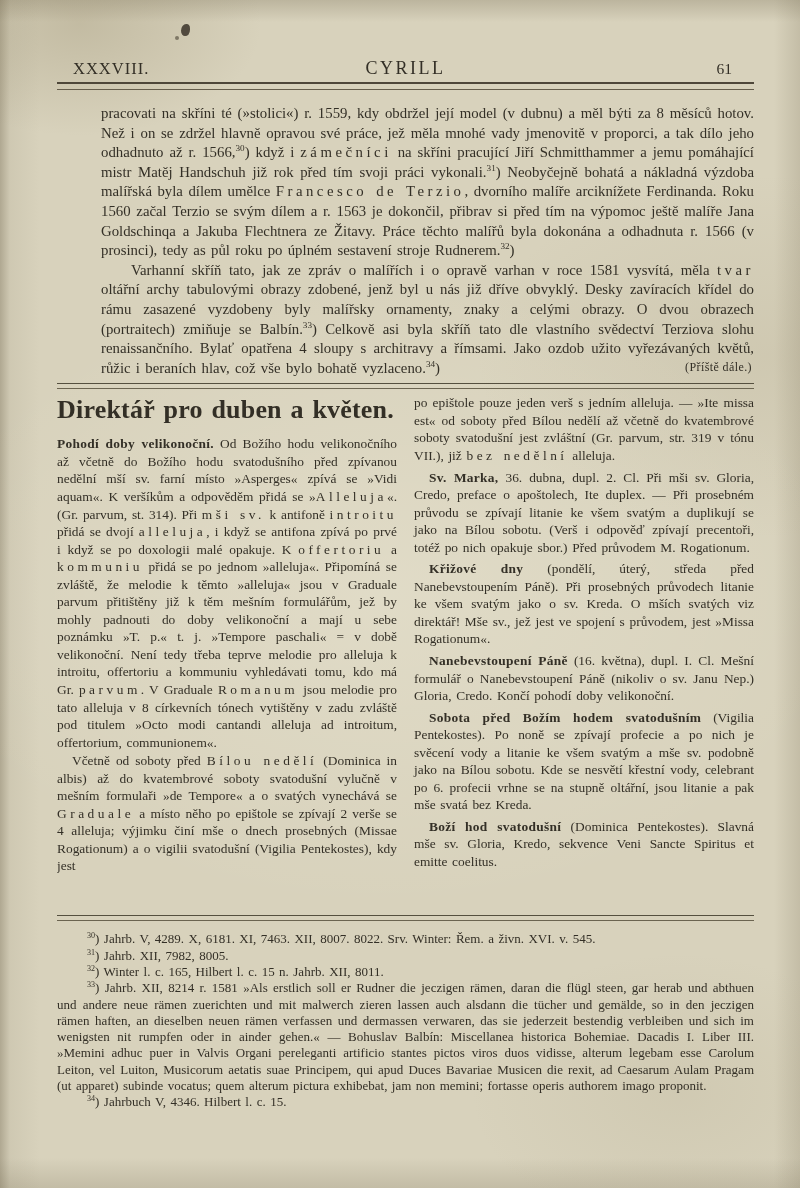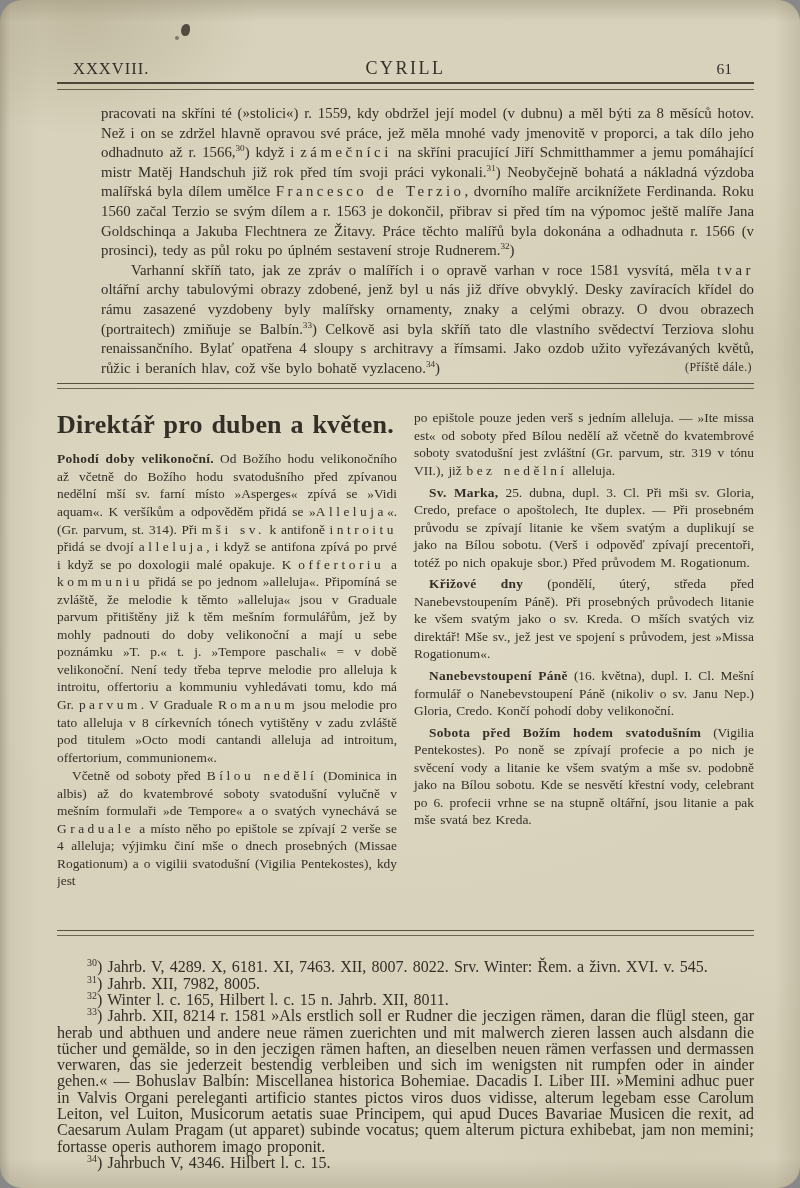--- a/index.html
+++ b/index.html
@@ -13,21 +13,20 @@
     background-color:#d8d2bc;
     background-image:
       radial-gradient(ellipse 260px 160px at 10% 2%, rgba(140,128,96,0.28), transparent 70%),
       radial-gradient(ellipse 420px 260px at 96% 30%, rgba(150,140,110,0.14), transparent 70%),
       radial-gradient(ellipse 620px 420px at 48% 50%, rgba(255,252,238,0.22), transparent 75%),
       radial-gradient(ellipse 300px 200px at 85% 92%, rgba(150,140,108,0.12), transparent 70%),
       linear-gradient(90deg, rgba(100,90,66,0.35), rgba(100,90,66,0.08) 10px, rgba(100,90,66,0) 40px),
       linear-gradient(270deg, rgba(115,105,80,0.20), rgba(115,105,80,0) 26px),
       linear-gradient(180deg, rgba(115,105,80,0.28), rgba(115,105,80,0) 22px),
       linear-gradient(0deg, rgba(120,110,85,0.22), rgba(120,110,85,0) 30px);
-    border-radius: 22px;
   }
   .content { position:absolute; left:57px; right:46px; top:0; }
 
   
   .speck { position:absolute; left:181px; top:24px; width:9px; height:12px;
     background:#3c352a; border-radius:60% 40% 55% 45%; filter:blur(0.6px); opacity:.85; }
   .speck2 { position:absolute; left:175px; top:36px; width:4px; height:4px;
     background:#4a4234; border-radius:50%; opacity:.6; }
 
   
@@ -48,33 +47,33 @@
   sup.fnref { font-size:0.62em; line-height:0; letter-spacing:0; }
   .sp { letter-spacing:3.5px; }
   .lead { font-weight:700; letter-spacing:.3px; }
   .cont-note { position:absolute; right:2px; bottom:1px; font-size:12px;
     letter-spacing:.4px; word-spacing:0; }
 
   .sec-rule { margin-top:5px; height:4px;
     border-top:1.5px solid #55503f; border-bottom:1px solid #6b6450; }
 
   
-  .columns { display:flex; gap:17px; margin-top:20px; height:519px; overflow:hidden; }
+  .columns { display:flex; gap:17px; margin-top:5px; height:519px; overflow:hidden; }
   .col { flex:1 1 0; font-size:13.4px; line-height:17.55px; text-align:justify;
     word-spacing:1.3px; }
   .col h2 { margin:2px 0 11px 0; font-size:26px; line-height:28px;
     font-weight:700; letter-spacing:.2px; word-spacing:2px; text-align:left; }
   .col p { margin:0 0 1px 0; }
   .col p.ind { text-indent:15px; }
   .col p.gap { margin-top:4px; }
 
   
   .fn-rule { margin-top:2px; height:4px;
     border-top:1.5px solid #55503f; border-bottom:1px solid #6b6450; }
-  .footnotes { margin-top:23px; font-size:16px; line-height:16.3px;
+  .footnotes { margin-top:10px; font-size:13px; line-height:16.3px;
     text-align:justify; word-spacing:1.2px; }
   .footnotes p { margin:0; text-indent:30px; }
 </style>
 </head>
 <body>
 
 <div class="page">
   <div class="speck"></div>
   <div class="speck2"></div>
 
@@ -97,24 +96,25 @@
       <div class="col">
         <h2>Direktář pro duben a květen.</h2>
         <div>
             <p class=""><span class="lead">Pohodí doby velikonoční.</span><span class=""> Od Božího hodu velikonočního až včetně do Božího hodu svatodušního před zpívanou nedělní mší sv. farní místo »Asperges« zpívá se »Vidi aquam«. K veršíkům a odpověděm přidá se »</span><span class="sp">Alleluja</span><span class="">«. (Gr. parvum, st. 314). Při </span><span class="sp">mši sv.</span><span class=""> k antifoně </span><span class="sp">introitu</span><span class=""> přidá se dvojí </span><span class="sp">alleluja</span><span class="">, i když se antifona zpívá po prvé i když se po doxologii malé opakuje. K </span><span class="sp">offertoriu</span><span class=""> a </span><span class="sp">kommuniu</span><span class=""> přidá se po jednom »alleluja«. Připomíná se zvláště, že melodie k těmto »alleluja« jsou v Graduale parvum přitištěny již k těm mešním formulářům, jež by mohly padnouti do doby velikonoční a mají u sebe poznámku »T. p.« t. j. »Tempore paschali« = v době velikonoční. Není tedy třeba teprve melodie pro alleluja k introitu, offertoriu a kommuniu vyhledávati tomu, kdo má Gr. </span><span class="sp">parvum</span><span class="">. V Graduale </span><span class="sp">Romanum</span><span class=""> jsou melodie pro tato alleluja v 8 církevních tónech vytištěny v zadu zvláště pod titulem »Octo modi cantandi alleluja ad introitum, offertorium, communionem«.</span></p>
             <p class="ind "><span class="">Včetně od soboty před </span><span class="sp">Bílou nedělí</span><span class=""> (Dominica in albis) až do kvatembrové soboty svatodušní vylučně v mešním formulaři »de Tempore« a o svatých vynechává se </span><span class="sp">Graduale</span><span class=""> a místo něho po epištole se zpívají 2 verše se 4 alleluja; výjimku činí mše o dnech prosebných (Missae Rogationum) a o vigilii svatodušní (Vigilia Pentekostes), kdy jest</span></p>
           </div>
       </div>
       <div class="col">
         <div>
             <p class=""><span class="">po epištole pouze jeden verš s jedním alleluja. — »Ite missa est« od soboty před Bílou nedělí až včetně do kvatembrové soboty svatodušní jest zvláštní (Gr. parvum, str. 319 v tónu VII.), již </span><span class="sp">bez nedělní</span><span class=""> alleluja.</span></p>
-            <p class="ind gap"><span class="lead">Sv. Marka,</span><span class=""> 25. dubna, dupl. 3. Cl. Při mši sv. Gloria, Credo, preface o apoštolech, Ite duplex. — Při prosebném průvodu se zpívají litanie ke všem svatým a duplikují se jako na Bílou sobotu. (Verš i odpověď zpívají precentoři, totéž po nich opakuje sbor.) Před průvodem M. Rogationum.</span></p>
+            <p class="ind gap"><span class="lead">Sv. Marka,</span><span class=""> 36. dubna, dupl. 2. Cl. Při mši sv. Gloria, Credo, preface o apoštolech, Ite duplex. — Při prosebném průvodu se zpívají litanie ke všem svatým a duplikují se jako na Bílou sobotu. (Verš i odpověď zpívají precentoři, totéž po nich opakuje sbor.) Před průvodem M. Rogationum.</span></p>
             <p class="ind gap"><span class="lead">Křižové dny</span><span class=""> (pondělí, úterý, středa před Nanebevstoupením Páně). Při prosebných průvodech litanie ke všem svatým jako o sv. Kreda. O mších svatých viz direktář! Mše sv., jež jest ve spojení s průvodem, jest »Missa Rogationum«.</span></p>
             <p class="ind gap"><span class="lead">Nanebevstoupení Páně</span><span class=""> (16. května), dupl. I. Cl. Mešní formulář o Nanebevstoupení Páně (nikoliv o sv. Janu Nep.) Gloria, Credo. Končí pohodí doby velikonoční.</span></p>
             <p class="ind gap"><span class="lead">Sobota před Božím hodem svatodušním</span><span class=""> (Vigilia Pentekostes). Po noně se zpívají profecie a po nich je svěcení vody a litanie ke všem svatým a mše sv. podobně jako na Bílou sobotu. Kde se nesvětí křestní vody, celebrant po 6. profecii vrhne se na stupně oltářní, jsou litanie a pak mše svatá bez Kreda.</span></p>
+            <p class="ind gap"><span class="lead">Boží hod svatodušní</span><span class=""> (Dominica Pentekostes). Slavná mše sv. Gloria, Kredo, sekvence Veni Sancte Spiritus et emitte coelitus.</span></p>
           </div>
       </div>
     </div>
 
     <div class="fn-rule"></div>
     <div class="footnotes">
         <p><sup class="fnref">30</sup><span>) Jahrb. V, 4289. X, 6181. XI, 7463. XII, 8007. 8022. Srv. Winter: Řem. a živn. XVI. v. 545.</span></p>
         <p><sup class="fnref">31</sup><span>) Jahrb. XII, 7982, 8005.</span></p>
         <p><sup class="fnref">32</sup><span>) Winter l. c. 165, Hilbert l. c. 15 n. Jahrb. XII, 8011.</span></p>
         <p><sup class="fnref">33</sup><span>) Jahrb. XII, 8214 r. 1581 »Als erstlich soll er Rudner die jeczigen rämen, daran die flügl steen, gar herab und abthuen und andere neue rämen zuerichten und mit malwerch zieren lassen auch alsdann die tücher und gemälde, so in den jeczigen rämen haften, an dieselben neuen rämen verfassen und dermassen verwaren, das sie jederzeit bestendig verbleiben und sich im wenigsten nit rumpfen oder in ainder gehen.« — Bohuslav Balbín: Miscellanea historica Bohemiae. Dacadis I. Liber III. »Memini adhuc puer in Valvis Organi pereleganti artificio stantes pictos viros duos vidisse, alterum legebam esse Carolum Leiton, vel Luiton, Musicorum aetatis suae Principem, qui apud Duces Bavariae Musicen die rexit, ad Caesarum Aulam Pragam (ut apparet) subinde vocatus; quem alterum pictura exhibebat, jam non memini; fortasse operis authorem imago proponit.</span></p>

